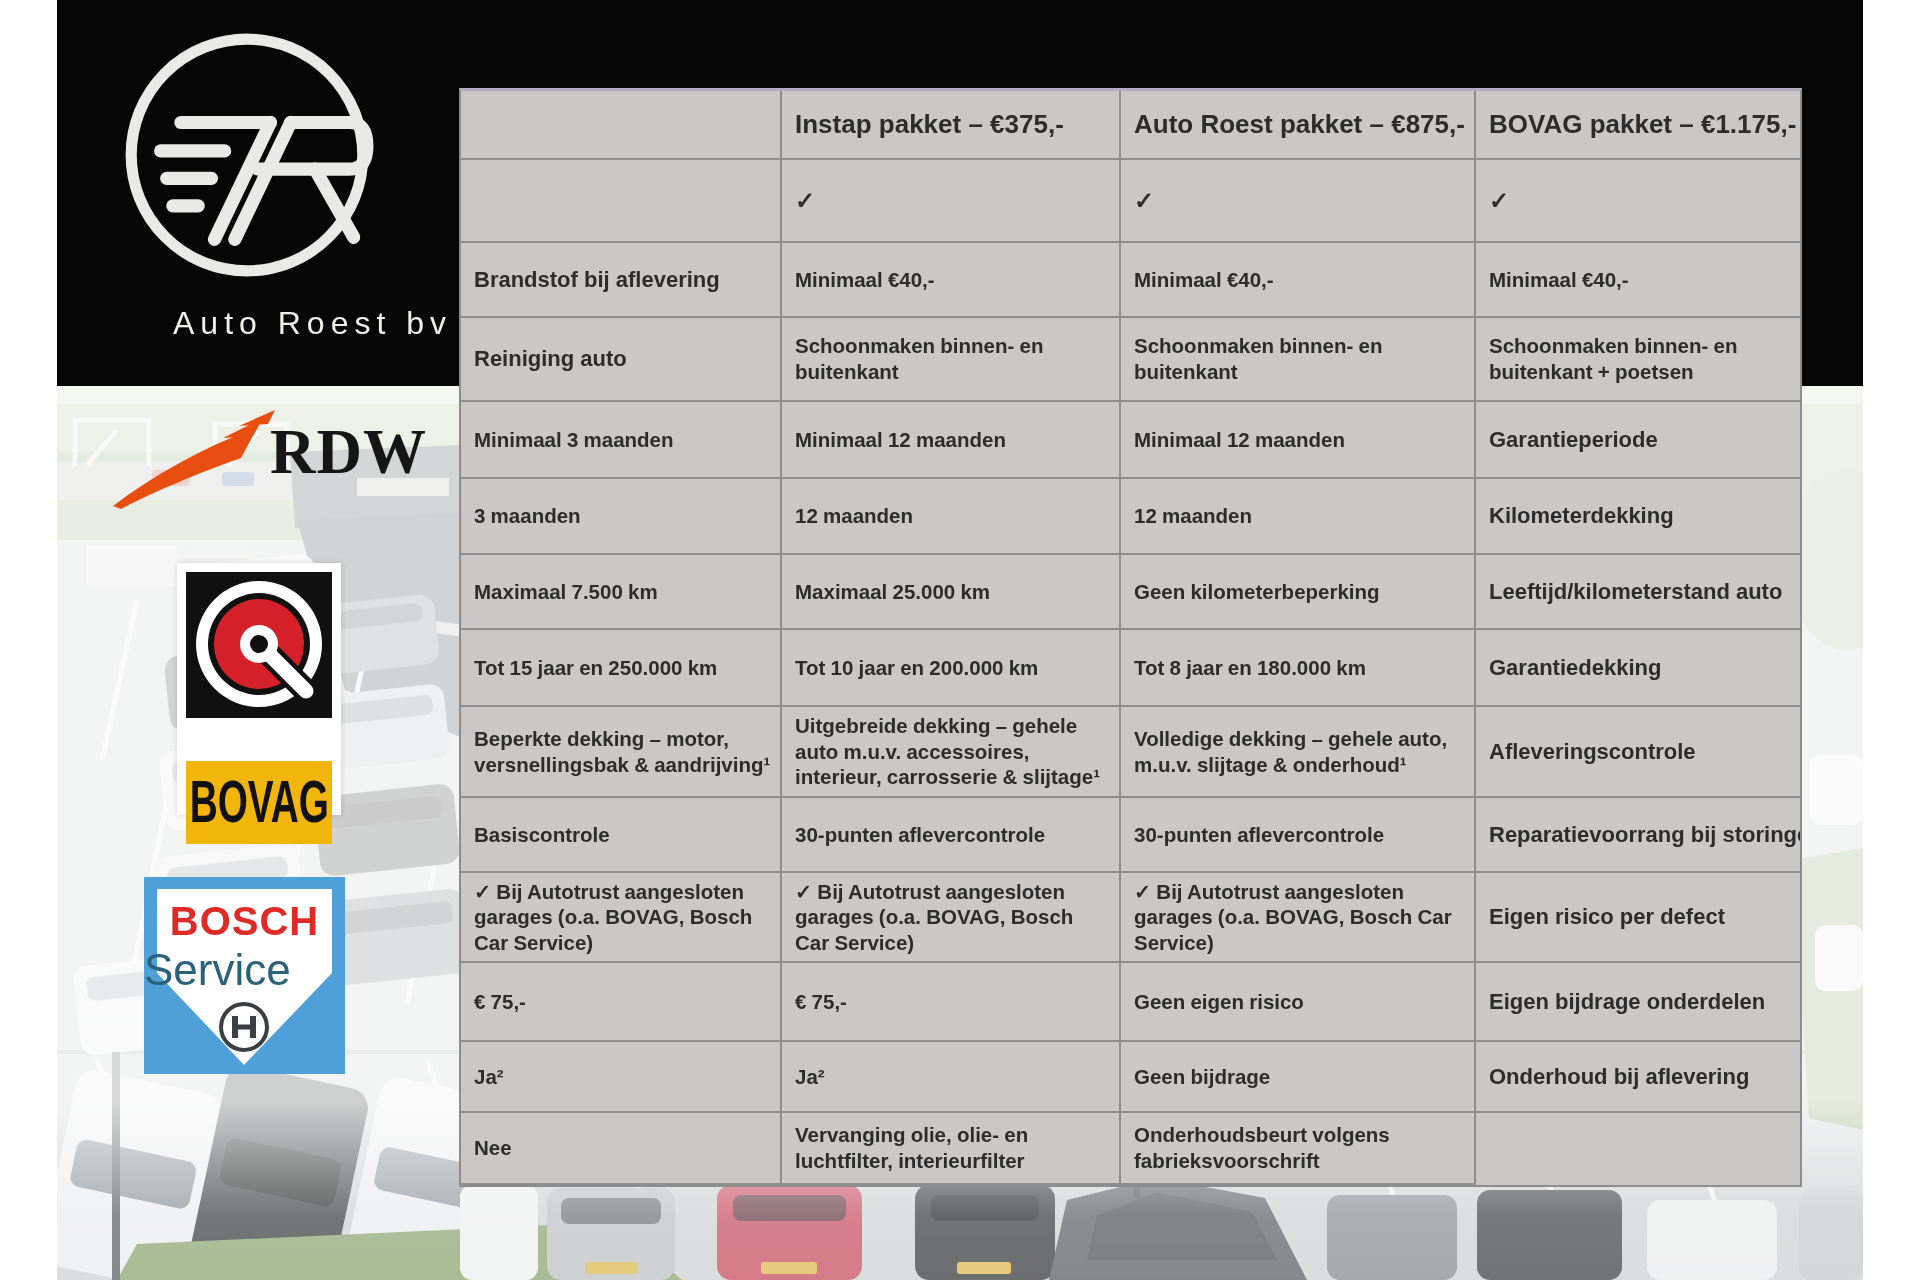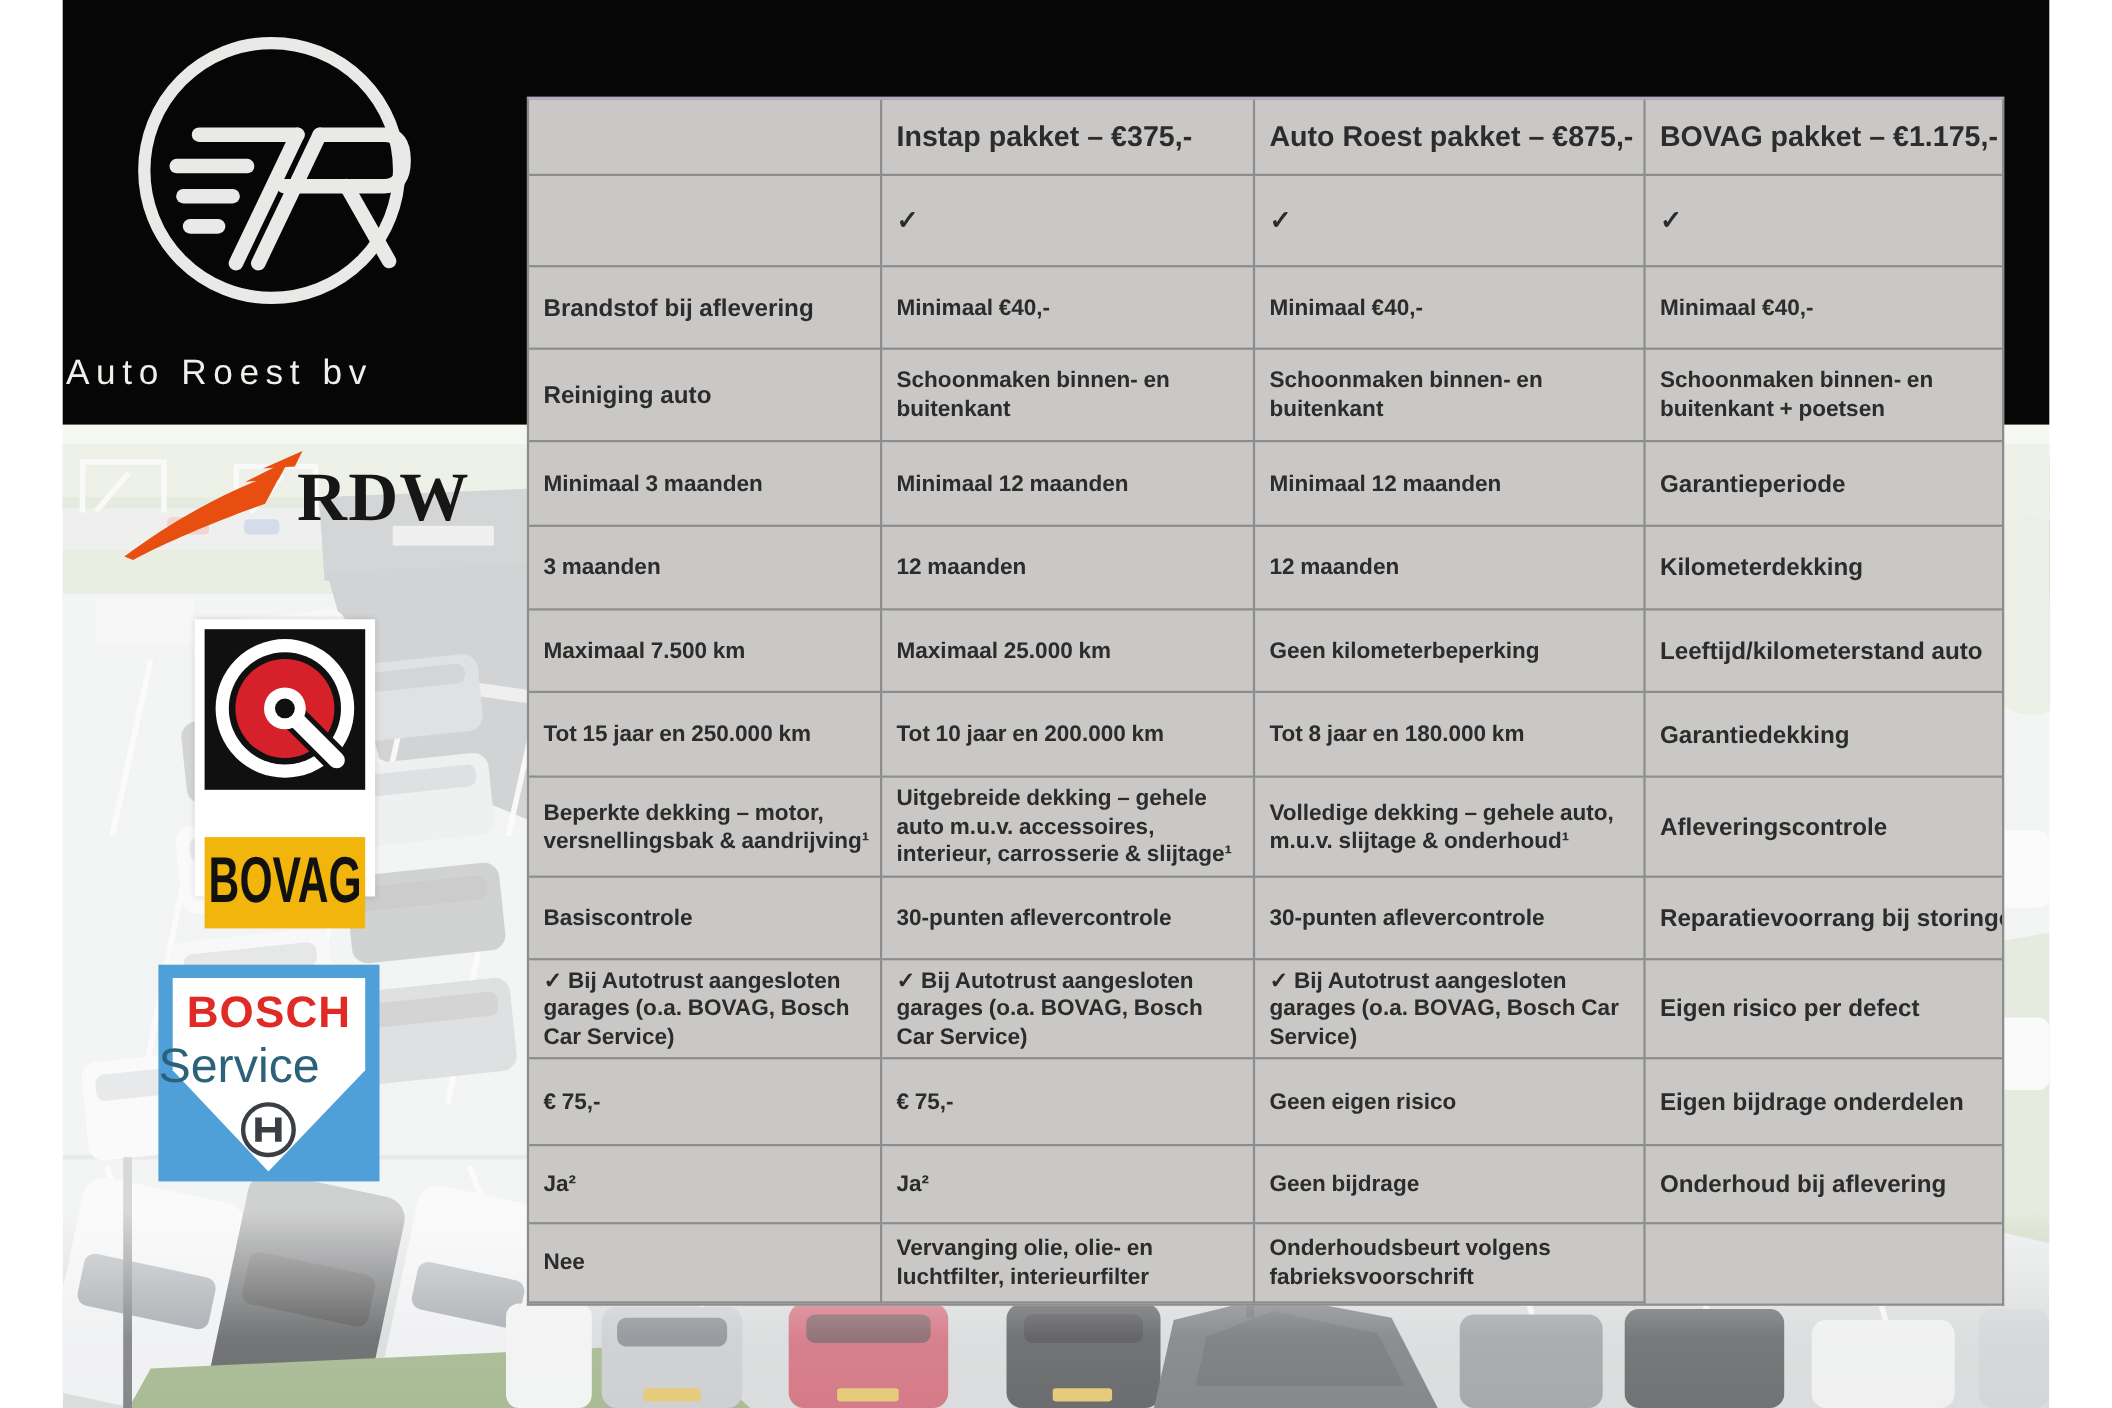--- a/index.html
+++ b/index.html
@@ -12,21 +12,21 @@
          font-family:"Liberation Sans", sans-serif;}
   
   #photo{position:absolute;left:57px;top:0;width:1806px;height:1280px;}
   #photo-fade{position:absolute;left:57px;top:0;width:1806px;height:1280px;pointer-events:none;
     background:linear-gradient(180deg,
       rgba(255,255,255,.78) 0%, rgba(255,255,255,.78) 86%,
       rgba(255,255,255,.55) 91%, rgba(255,255,255,.36) 95%, rgba(255,255,255,.33) 100%);}
   
   #black-band{position:absolute;left:57px;top:0;width:1806px;height:386px;background:var(--black_banner);}
   #ar-logo{position:absolute;left:120px;top:28px;width:254px;height:254px;}
-  #ar-name{position:absolute;left:60px;top:320px;width:392px;text-align:left;
+  #ar-name{position:absolute;left:60px;top:305px;width:392px;text-align:right;
     color:#efefec;font-size:32px;font-weight:500;letter-spacing:6px;white-space:nowrap;}
   
   #rdw{position:absolute;left:105px;top:402px;width:310px;height:115px;}
   #rdw-swoosh{position:absolute;left:0;top:8px;width:175px;height:100px;}
   #rdw-text{position:absolute;left:165px;top:14px;font-family:"Liberation Serif",serif;
     font-size:63px;font-weight:700;color:#161616;letter-spacing:1px;}
   
   #bovag{position:absolute;left:177px;top:563px;width:164px;height:252px;background:#ffffff;
     box-shadow:0 0 6px rgba(0,0,0,.15);}
   #bovag-black{position:absolute;left:9px;top:9px;width:146px;height:146px;background:#101010;}
@@ -38,21 +38,21 @@
   #bosch{position:absolute;left:144px;top:877px;width:201px;height:197px;background:var(--bosch_blue);}
   #bosch svg{position:absolute;left:0;top:0;}
   #bosch-bosch{position:absolute;left:0;top:22px;width:201px;text-align:center;
     color:var(--bosch_red);font-size:40px;font-weight:700;letter-spacing:1px;}
   #bosch-service{position:absolute;left:0;top:68px;width:201px;text-align:left;
     color:var(--bosch_service);font-size:44px;font-weight:400;}
   
   #pakket-table{position:absolute;left:459px;top:88px;display:grid;
     grid-template-columns:321px 339px 355px 324px;
     grid-template-rows:69px 83px 75px 84px 77px 76px 75px 77px 91px 75px 90px 79px 71px 72px;
-    background:var(--table_bg);border:2px solid var(--table_line);border-top:3px solid #b2aabd;margin-left:20px;}
+    background:var(--table_bg);border:2px solid var(--table_line);border-top:3px solid #b2aabd;}
   .cell{border-right:2px solid var(--table_line);border-bottom:2px solid var(--table_line);
     display:flex;align-items:center;color:var(--table_text);font-weight:700;
     padding:4px 8px 4px 13px;box-sizing:border-box;line-height:1.25;}
   .cell:nth-child(4n){border-right:none;}
   .hcell{font-size:26px;white-space:nowrap;overflow:hidden;}
   .lcell{font-size:22px;white-space:nowrap;overflow:hidden;}
   .vcell{font-size:20.5px;word-spacing:-0.5px;}
   .ckcell{font-size:24px;}
 </style>
 </head>

